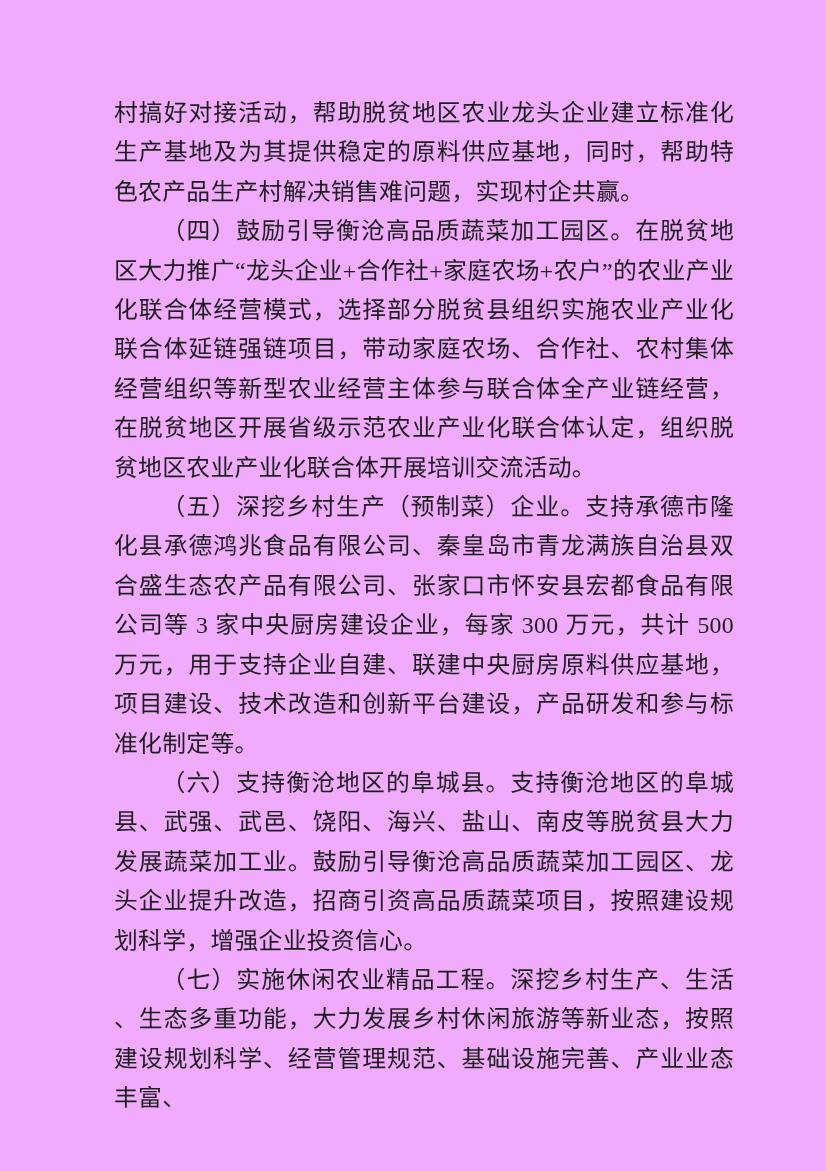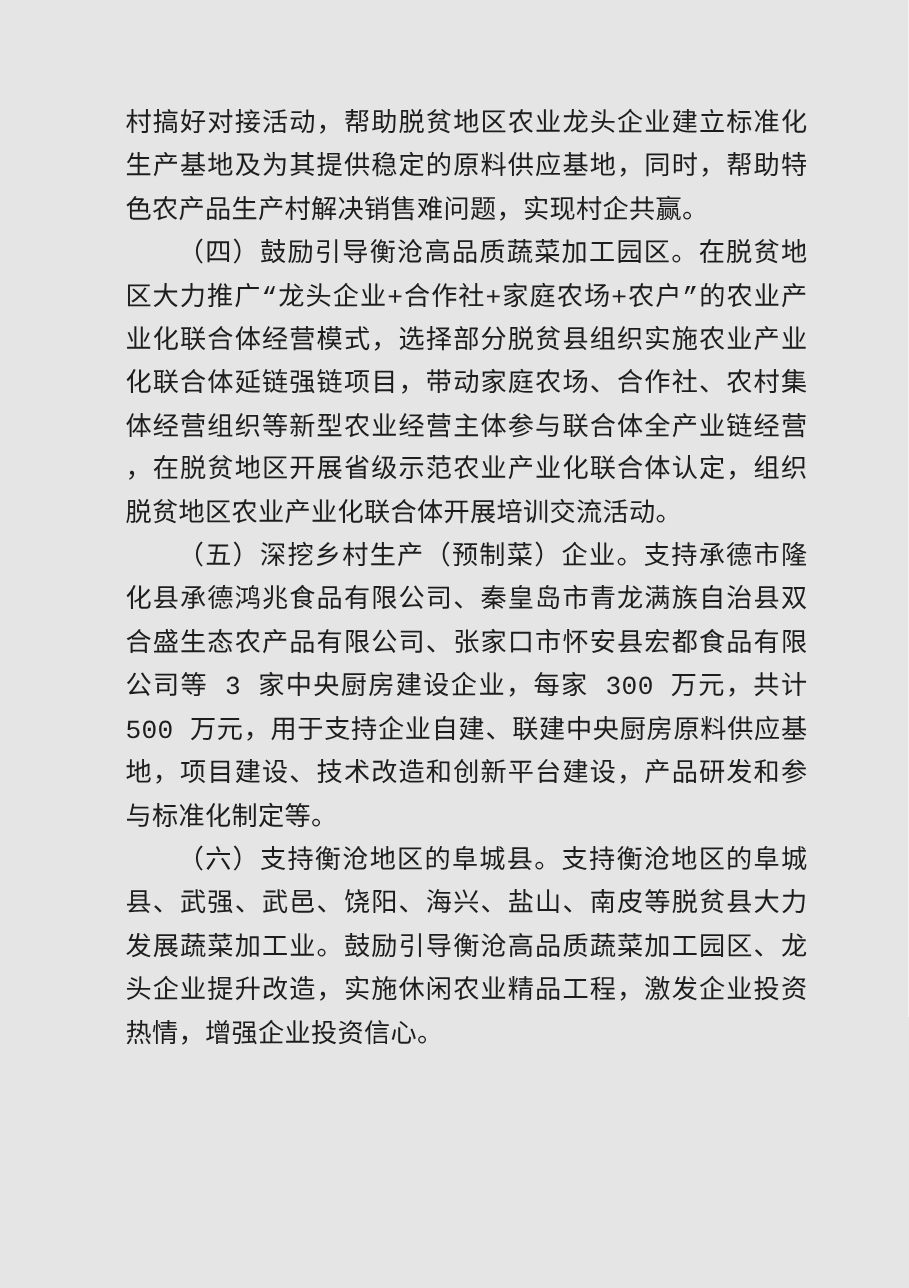--- a/index.html
+++ b/index.html
@@ -38,20 +38,21 @@
     
     font-weight: normal;
   }
   .run-body {
     font-weight: normal;
   }
 </style>
 </head>
 <body>
 
-<div class="page" style="background: #e5e5e5; color: rgb(29, 29, 29); font-family: Liberation Mono, monospace;">
+<div class="page" style="background: #f0abfc; color: rgb(29, 29, 29);">
   <div class="text-block">
       <p class="para"><span class="run-body">村搞好对接活动，帮助脱贫地区农业龙头企业建立标准化生产基地及为其提供稳定的原料供应基地，同时，帮助特色农产品生产村解决销售难问题，实现村企共赢。</span></p>
       <p class="para indent"><span class="run-heading">（四）鼓励引导衡沧高品质蔬菜加工园区。</span><span class="run-body">在脱贫地区大力推广“龙头企业+合作社+家庭农场+农户”的农业产业化联合体经营模式，选择部分脱贫县组织实施农业产业化联合体延链强链项目，带动家庭农场、合作社、农村集体经营组织等新型农业经营主体参与联合体全产业链经营，在脱贫地区开展省级示范农业产业化联合体认定，组织脱贫地区农业产业化联合体开展培训交流活动。</span></p>
       <p class="para indent"><span class="run-heading">（五）深挖乡村生产（预制菜）企业。</span><span class="run-body">支持承德市隆化县承德鸿兆食品有限公司、秦皇岛市青龙满族自治县双合盛生态农产品有限公司、张家口市怀安县宏都食品有限公司等 3 家中央厨房建设企业，每家 300 万元，共计 500 万元，用于支持企业自建、联建中央厨房原料供应基地，项目建设、技术改造和创新平台建设，产品研发和参与标准化制定等。</span></p>
-      <p class="para indent"><span class="run-heading">（六）支持衡沧地区的阜城县。</span><span class="run-body">支持衡沧地区的阜城县、武强、武邑、饶阳、海兴、盐山、南皮等脱贫县大力发展蔬菜加工业。鼓励引导衡沧高品质蔬菜加工园区、龙头企业提升改造，实施休闲农业精品工程，激发企业投资热情，增强企业投资信心。</span></p>
+      <p class="para indent"><span class="run-heading">（六）支持衡沧地区的阜城县。</span><span class="run-body">支持衡沧地区的阜城县、武强、武邑、饶阳、海兴、盐山、南皮等脱贫县大力发展蔬菜加工业。鼓励引导衡沧高品质蔬菜加工园区、龙头企业提升改造，招商引资高品质蔬菜项目，按照建设规划科学，增强企业投资信心。</span></p>
+      <p class="para indent"><span class="run-heading">（七）实施休闲农业精品工程。</span><span class="run-body">深挖乡村生产、生活、生态多重功能，大力发展乡村休闲旅游等新业态，按照建设规划科学、经营管理规范、基础设施完善、产业业态丰富、</span></p>
     </div>
 </div>
 
 </body></html>

